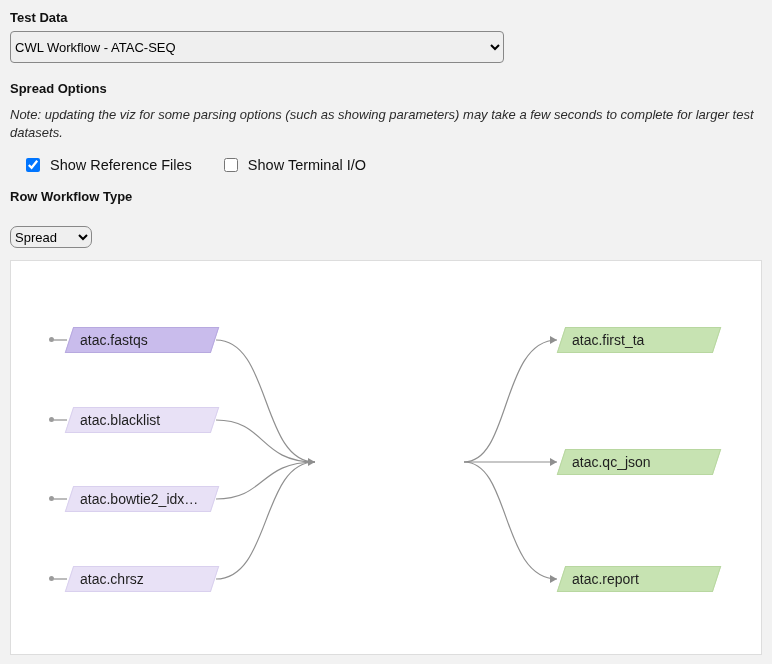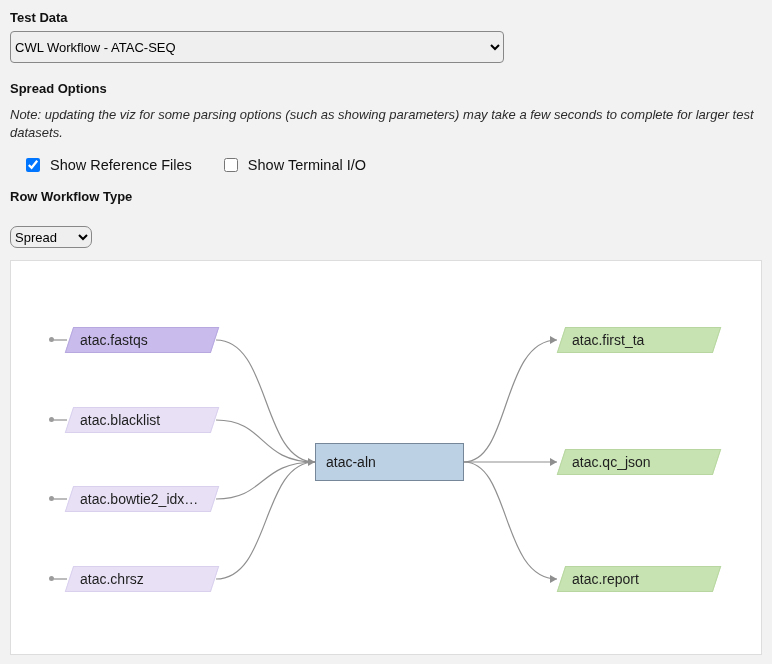--- a/index.html
+++ b/index.html
@@ -193,23 +193,20 @@
   <div class="node para input-node" style="left:58px; top:146px; width:146px">
     <span>atac.blacklist</span>
   </div>
   <div class="node para input-node" style="left:58px; top:225px; width:146px">
     <span>atac.bowtie2_idx…</span>
   </div>
   <div class="node para input-node" style="left:58px; top:305px; width:146px">
     <span>atac.chrsz</span>
   </div>
 
-  <div class="node step-node" style="left:304px; top:182px; width:149px">
-    <span>atac-aln</span>
-  </div>
 
   <div class="node para output-node" style="left:550px; top:66px;  width:156px">
     <span>atac.first_ta</span>
   </div>
   <div class="node para output-node" style="left:550px; top:188px; width:156px">
     <span>atac.qc_json</span>
   </div>
   <div class="node para output-node" style="left:550px; top:305px; width:156px">
     <span>atac.report</span>
   </div>

